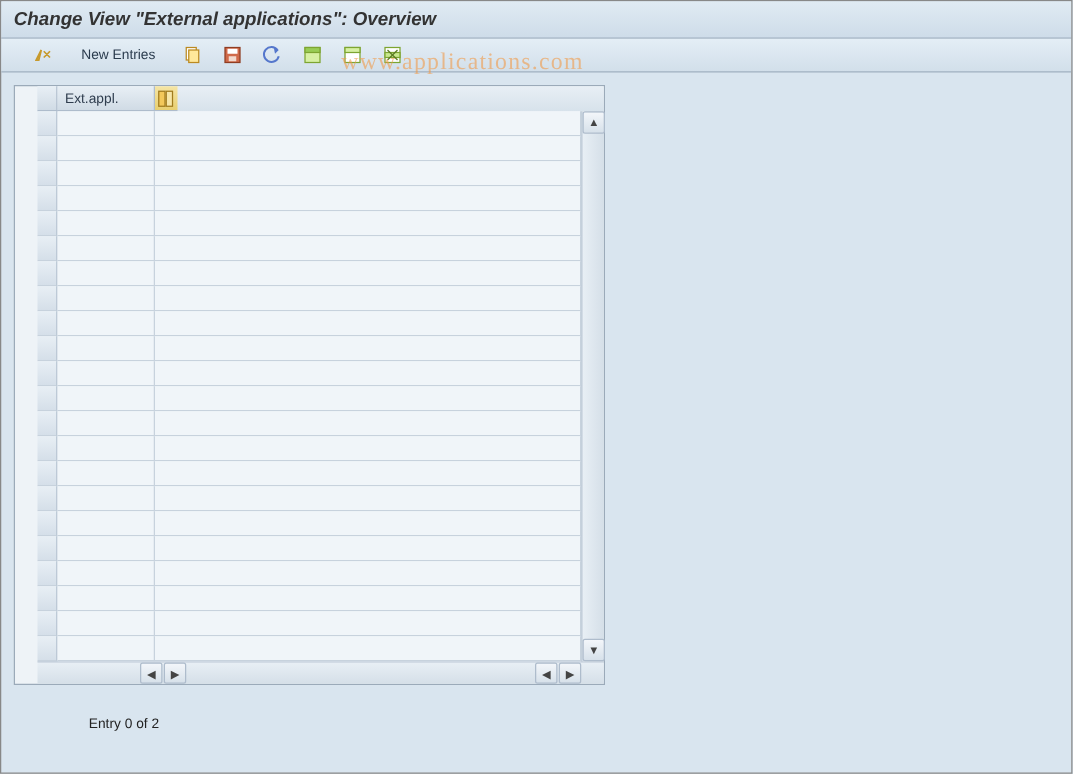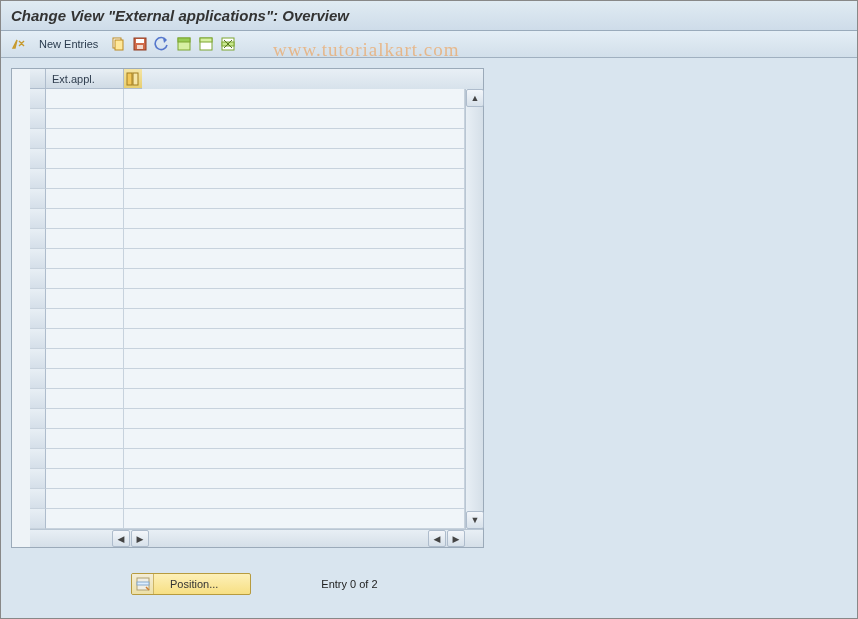--- a/index.html
+++ b/index.html
@@ -17,25 +17,25 @@
       background: linear-gradient(#e0ebf3, #cedce9);
       padding: 6px 10px;
       font-size: 15px;
       font-weight: bold;
       font-style: italic;
       color: #333;
       border-bottom: 1px solid #99aabb;
     }
     .toolbar {
       background: linear-gradient(#e4eef6, #d2dfea);
-      padding: 3px 8px;
+      padding: 3px 24px;
       border-bottom: 1px solid #a0b0c0;
       display: flex;
       align-items: flex-start;
-      gap: 2px;
+      gap: 12px;
     }
     .toolbar-btn {
       display: inline-flex;
       align-items: center;
       justify-content: center;
       width: 20px;
       height: 20px;
       cursor: pointer;
       border-radius: 2px;
     }
@@ -262,21 +262,21 @@
   <span class="toolbar-btn">
     <svg width="16" height="16">
         <rect x="2" y="2" width="12" height="12" fill="#fff" stroke="#7da531"></rect>
         <rect x="2" y="6" width="12" height="4" fill="#c8e88e" stroke="#7da531"></rect>
         <line x1="4" y1="4" x2="12" y2="12" stroke="#5a7a22"></line>
         <line x1="12" y1="4" x2="4" y2="12" stroke="#5a7a22"></line>
       </svg>
   </span>
 </div>
 
-<div class="watermark">www.tutorialkart.com</div>
+<div class="watermark">www.applications.com</div>
 
 <div class="content">
   <div class="grid-wrap">
     <div class="grid-head">
       <div class="rowsel-head"></div>
       <div class="colhead col-ext">Ext.appl.</div>
       <div class="config-head">
         <svg width="14" height="14">
             <rect x="1" y="1" width="5" height="12" fill="#f3c85a" stroke="#a17c1e"></rect>
             <rect x="7" y="1" width="5" height="12" fill="#f6e6a7" stroke="#a17c1e"></rect>
@@ -411,24 +411,14 @@
       <div class="hbtn">▶</div>
       <div class="htrack"></div>
       <div class="hbtn">◀</div>
       <div class="hbtn">▶</div>
       <div class="hcorner"></div>
     </div>
   </div>
 </div>
 
 <div class="footer-row">
-  <div class="position-btn">
-    <span class="pb-icon">
-      <svg width="14" height="14">
-          <rect x="1" y="1" width="12" height="12" fill="#f0eee5" stroke="#b0a070"></rect>
-          <rect x="1" y="5" width="12" height="3" fill="#ddeeff" stroke="#88aacc"></rect>
-          <path d="M10 10 L13 13" stroke="#d08030" stroke-width="1.5"></path>
-        </svg>
-    </span>
-    <span class="pb-label">Position...</span>
-  </div>
   <span class="entry-text">Entry 0 of 2</span>
 </div>
 
 </body></html>

